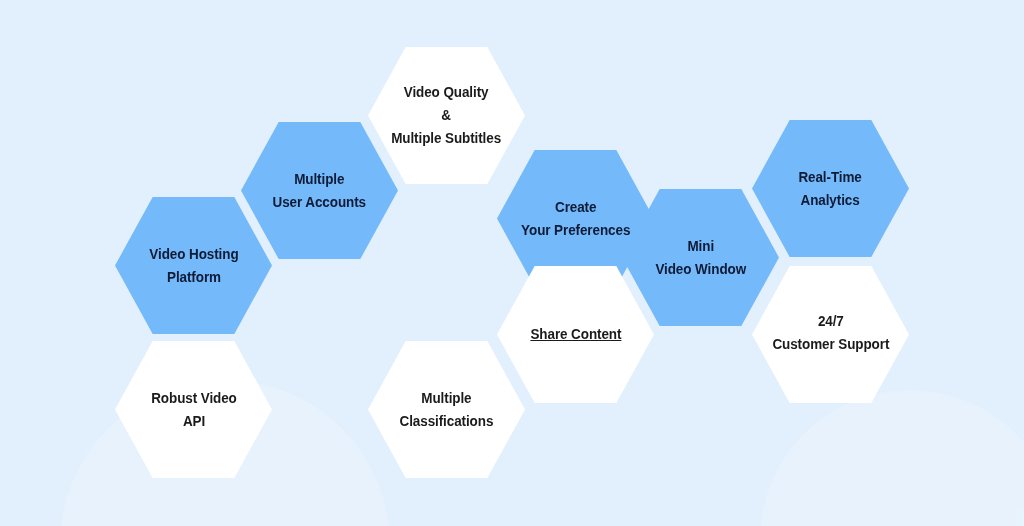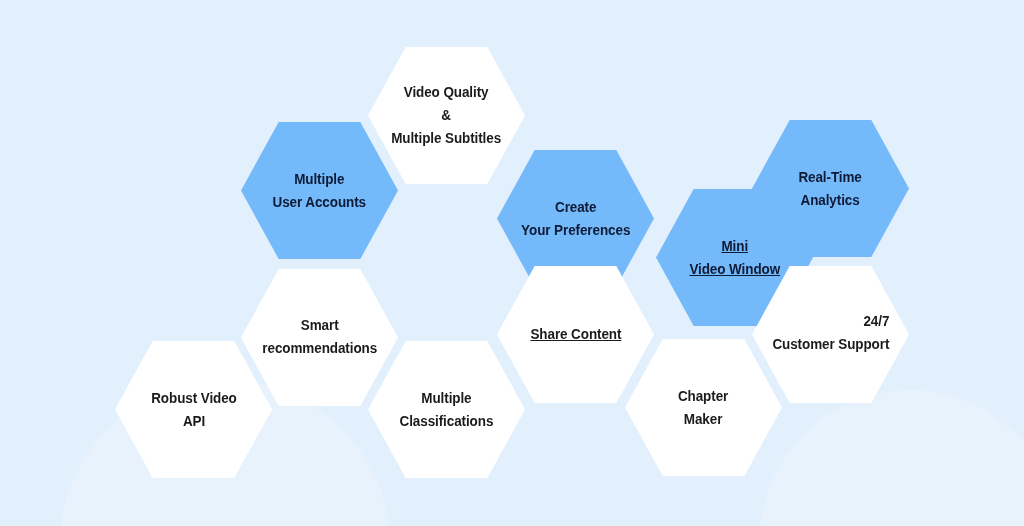--- a/index.html
+++ b/index.html
@@ -36,37 +36,37 @@
   .hex .label span { display: block; }
 </style>
 </head>
 <body>
 
 <div class="bg-circle" style="left:60px; top:380px; width:330px; height:330px;"></div>
 <div class="bg-circle" style="left:760px; top:390px; width:300px; height:300px;"></div>
 
 <div class="canvas">
 
+  <div class="hex blue" style="left:115px; top:197px;">
+    <div class="label">
+      <span>Video Hosting</span>
+      <span>Platform</span>
+    </div>
+  </div>
   <div class="hex white" style="left:115px; top:341px;">
     <div class="label">
       <span>Robust Video</span>
       <span>API</span>
     </div>
   </div>
 
   <div class="hex blue" style="left:241px; top:122px;">
     <div class="label">
       <span>Multiple</span>
       <span>User Accounts</span>
-    </div>
-  </div>
-  <div class="hex white" style="left:241px; top:269px;">
-    <div class="label" style="margin-top:-2px;">
-      <span>Smart</span>
-      <span>recommendations</span>
     </div>
   </div>
 
   <div class="hex white" style="left:368px; top:47px;">
     <div class="label" style="margin-top:0px;">
       <span>Video Quality</span>
       <span>&amp;</span>
       <span>Multiple Subtitles</span>
     </div>
   </div>
@@ -82,39 +82,33 @@
       <span>Create</span>
       <span>Your Preferences</span>
     </div>
   </div>
   <div class="hex white" style="left:497px; top:266px;text-decoration:underline;">
     <div class="label">
       <span>Share Content</span>
     </div>
   </div>
 
-  <div class="hex blue" style="left:656px; top:189px;text-decoration:underline;">
+  <div class="hex blue" style="left:622px; top:189px;">
     <div class="label">
       <span>Mini</span>
       <span>Video Window</span>
-    </div>
-  </div>
-  <div class="hex white" style="left:625px; top:339px;">
-    <div class="label">
-      <span>Chapter</span>
-      <span>Maker</span>
     </div>
   </div>
 
   <div class="hex blue" style="left:752px; top:120px;">
     <div class="label">
       <span>Real-Time</span>
       <span>Analytics</span>
     </div>
   </div>
-  <div class="hex white" style="left:752px; top:266px;text-align:right;">
+  <div class="hex white" style="left:752px; top:266px;">
     <div class="label" style="margin-top:-4px;">
       <span>24/7</span>
       <span>Customer Support</span>
     </div>
   </div>
 
 </div>
 
 </body></html>

